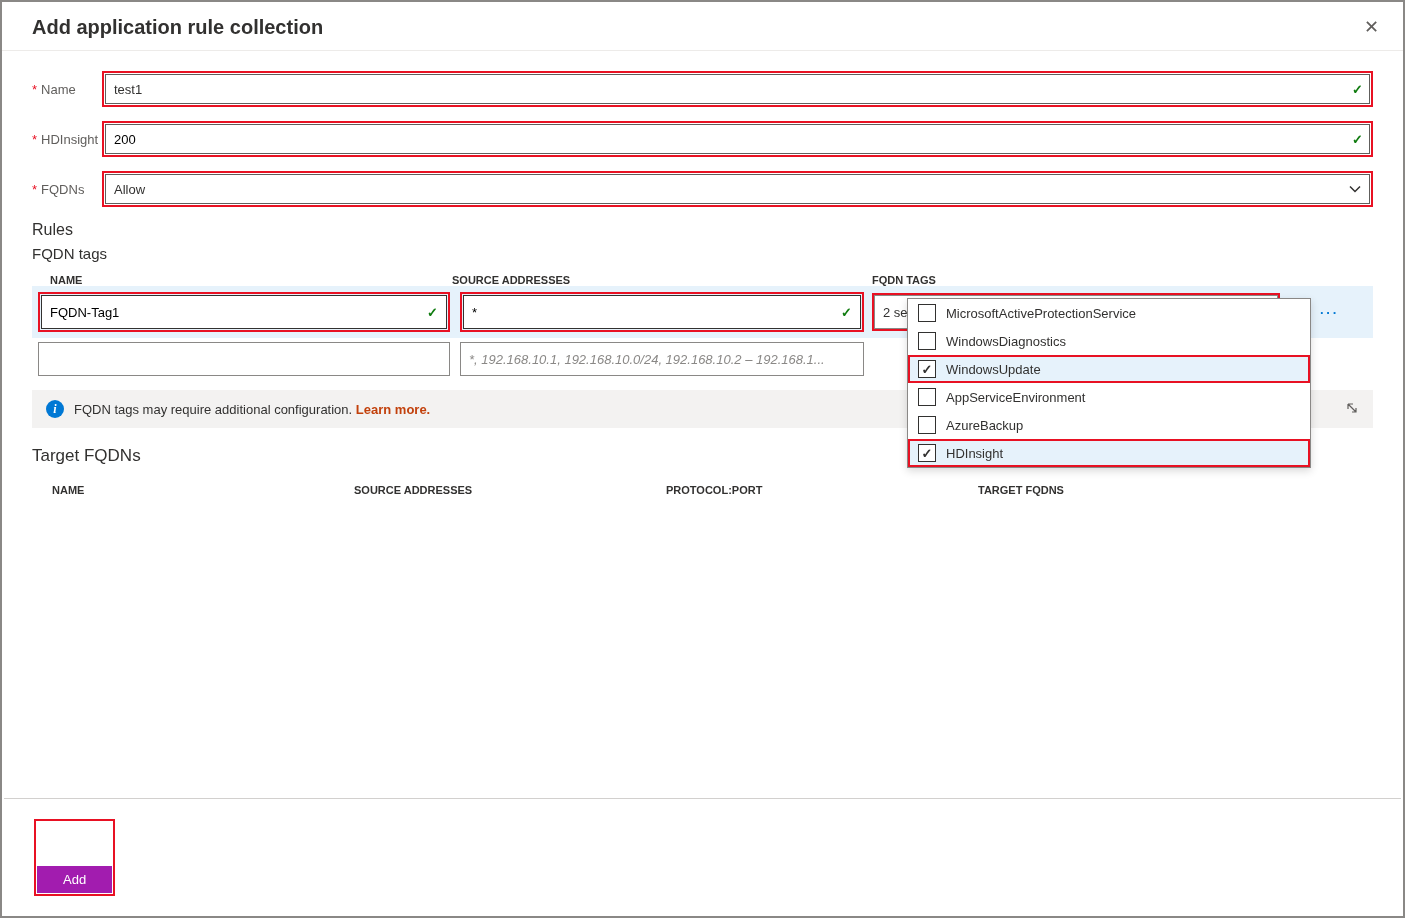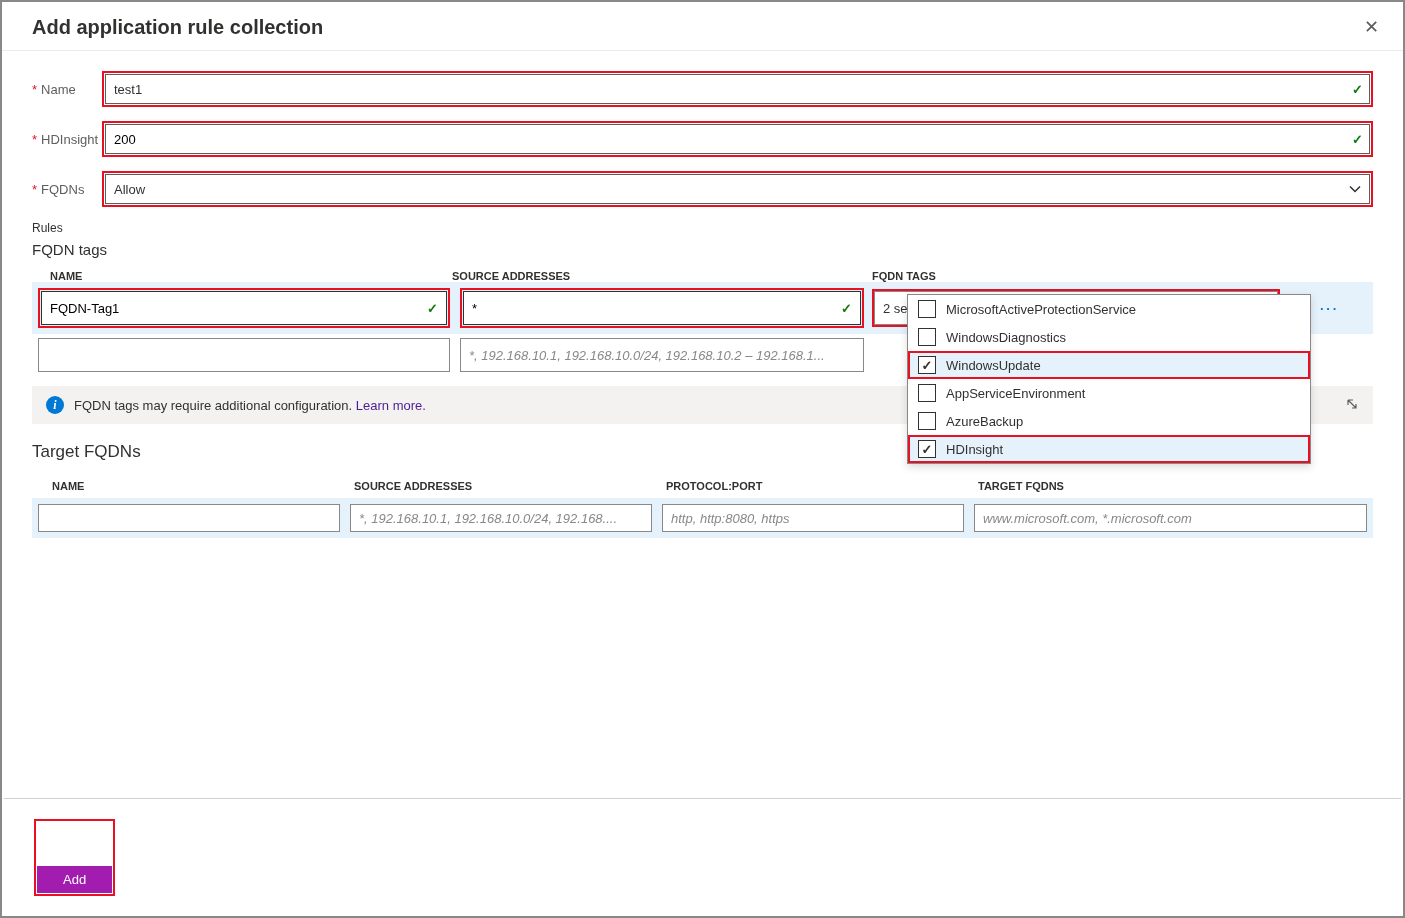--- a/index.html
+++ b/index.html
@@ -54,21 +54,21 @@
       pointer-events: none;
     }
     .chevron {
       position: absolute;
       right: 12px;
       top: 50%;
       transform: translateY(-50%);
       pointer-events: none;
     }
 
-    h2.section { font-size: 12px; font-weight: 400; margin: 10px 0 6px 0; }
+    h2.section { font-size: 16px; font-weight: 400; margin: 10px 0 6px 0; }
     h3.subsection { font-size: 15px; font-weight: 400; margin: 4px 0 12px 0; }
     .col-h { font-size: 11px; font-weight: 600; color: #323130; text-transform: uppercase; }
 
     .rule-row { display: flex; align-items: center; gap: 10px; padding: 2px 0; position: relative; }
     .rule-row.selected { background: #e6f2fb; padding: 6px 6px; }
 
     .cell { position: relative; }
     .cell input, .cell .dd {
       width: 100%;
       height: 28px;
@@ -131,21 +131,21 @@
       gap: 10px;
       margin-top: 10px;
     }
     .info-ico {
       width: 18px; height: 18px; border-radius: 50%;
       background: #0078d4; color: #fff;
       display: flex; align-items: center; justify-content: center;
       font-size: 12px; font-weight: bold; font-style: italic;
       font-family: Georgia, serif;
     }
-    .info-bar a { color: #4c1d95; text-decoration: none; }
+    .info-bar a { color: #c2410c; text-decoration: none; font-weight: bold; }
     .ext-ico { margin-left: auto; color: #605e5c; }
 
     .fqdn-cols { display:flex; }
     .fqdn-c1 { width: 420px; }
     .fqdn-c2 { width: 420px; }
     .fqdn-c3 { flex: 1; }
 
     .target-row { display: flex; gap: 10px; background: #e6f2fb; padding: 6px; }
     .tcell { flex: 1; position: relative; }
     .tcell input { width: 100%; height: 28px; padding: 4px 8px; border: 1px solid #8a8886; font-size: 13px; }
@@ -308,34 +308,20 @@
 
   <h3 class="subsection" style="margin-top:18px;font-size:17px;">Target FQDNs</h3>
 
   <div class="target-cols">
     <div class="col-h t1" style="padding-left:10px;">NAME</div>
     <div class="col-h t2">SOURCE ADDRESSES</div>
     <div class="col-h t3">PROTOCOL:PORT</div>
     <div class="col-h t4">TARGET FQDNS</div>
   </div>
 
-  <div class="target-row">
-    <div class="tcell" style="width:302px;flex:none;">
-      <input type="text" style="">
-    </div>
-    <div class="tcell" style="width:302px;flex:none;">
-      <input type="text" placeholder="*, 192.168.10.1, 192.168.10.0/24, 192.168...." style="">
-    </div>
-    <div class="tcell" style="width:302px;flex:none;">
-      <input type="text" placeholder="http, http:8080, https" style="">
-    </div>
-    <div class="tcell">
-      <input type="text" placeholder="www.microsoft.com, *.microsoft.com" style="">
-    </div>
-  </div>
 
 </div>
 
 <div class="footer">
   <span class="add-btn-wrap">
     <button class="add-btn">Add</button>
   </span>
 </div>
 
 </body></html>

